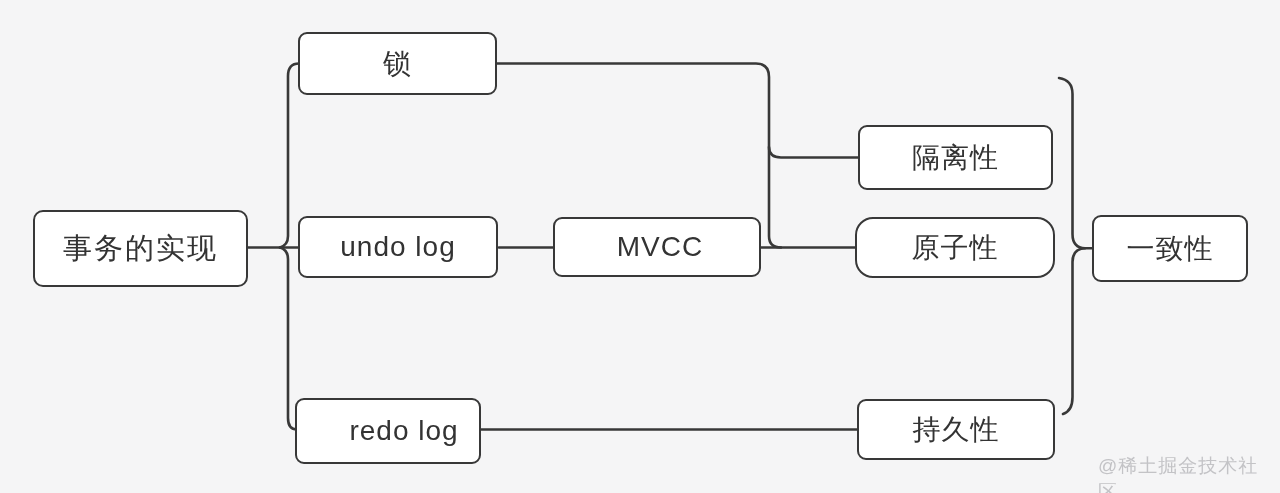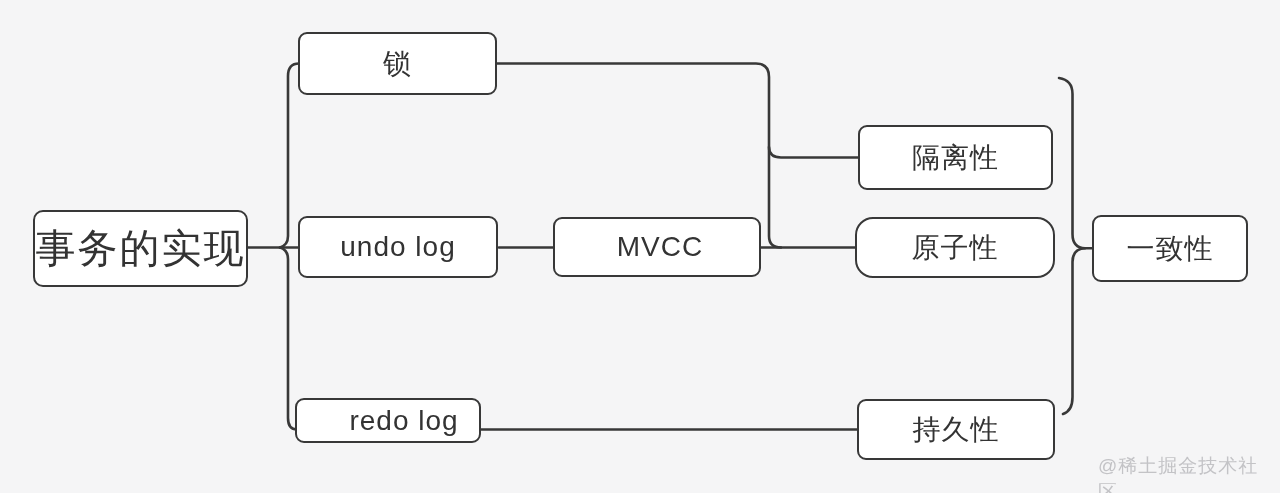--- a/index.html
+++ b/index.html
@@ -37,21 +37,21 @@
     border-radius: 9px;
     display: flex;
     align-items: center;
     justify-content: center;
     color: #333333;
     font-size: 28px;
     letter-spacing: 1px;
     white-space: nowrap;
   }
   .node.root {
-    font-size: 40px;
+    font-size: 29px;
     border-radius: 10px;
     letter-spacing: 2px;
   }
   .watermark {
     position: absolute;
     left: 1098px;
     top: 453px;
     width: 170px;
     font-size: 19px;
     letter-spacing: 1px;
@@ -87,21 +87,21 @@
 
     <path d="M 1063 414 Q 1072.5 411 1072.5 397 L 1072.5 262 Q 1072.5 248.8 1085 248.3"></path>
   </svg>
 
   <div class="node root" style="left:33px; top:210px; width:215px; height:77px;">事务的实现</div>
 
   <div class="node" style="left:298px; top:32px; width:199px; height:63px;">锁</div>
 
   <div class="node" style="left:298px; top:216px; width:200px; height:62px;text-align:center;">undo log</div>
 
-  <div class="node" style="left:295px; top:398px; width:186px; height:45px;padding-left:32px;">redo log</div>
+  <div class="node" style="left:295px; top:398px; width:186px; height:66px;padding-left:32px;">redo log</div>
 
   <div class="node" style="left:553px; top:217px; width:208px; height:60px;padding-left:6px;">MVCC</div>
 
   <div class="node" style="left:858px; top:125px; width:195px; height:65px;">隔离性</div>
 
   <div class="node" style="left:855px; top:217px; width:200px; height:61px;border-radius:18px;">原子性</div>
 
   <div class="node" style="left:1092px; top:215px; width:156px; height:67px;">一致性</div>
 
   <div class="node" style="left:857px; top:399px; width:198px; height:61px;">持久性</div>

